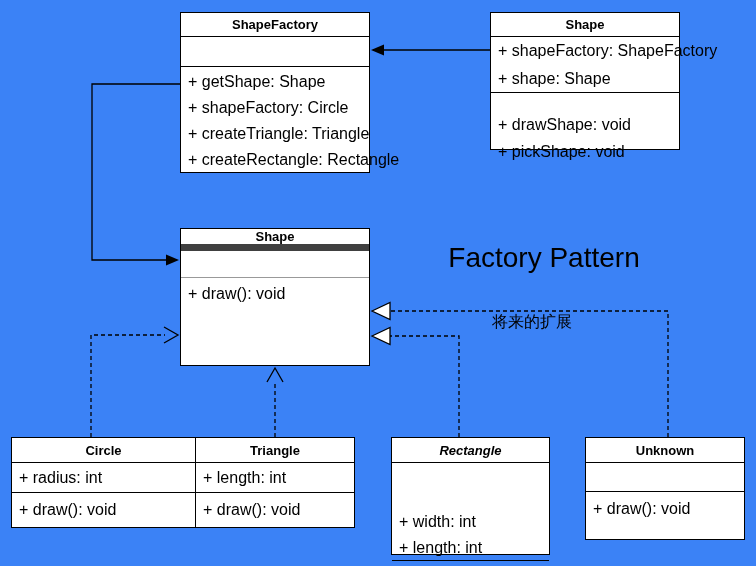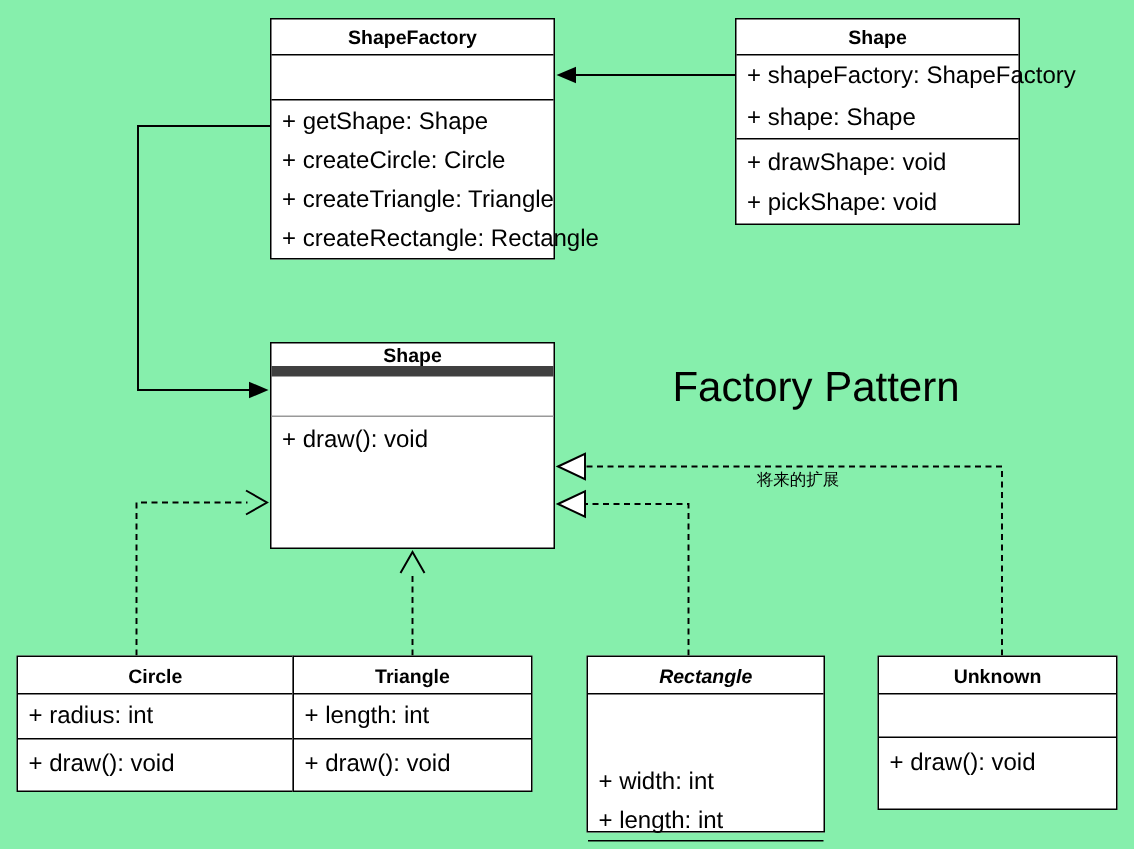--- a/index.html
+++ b/index.html
@@ -1,19 +1,19 @@
 <!DOCTYPE html>
 <html><head>
 <meta charset="utf-8">
 <style>
   html,body{margin:0;padding:0;background:#ffffff;}
   #stage{
     position:relative;
     width:756px;height:566px;
-    background:#86efac;
+    background:#3b82f6;
     font-family:"Liberation Sans",sans-serif;
     overflow:hidden;
   }
   #edges{position:absolute;left:0;top:0;pointer-events:none;}
   .uml-box{
     position:absolute;
     background:#ffffff;
     border:1.5px solid #000000;
     box-sizing:border-box;
     display:flex;
@@ -49,21 +49,21 @@
     left:394px;top:242px;width:300px;
     text-align:center;
     font-size:28px;
     color:#000000;
     white-space:nowrap;
   }
   .edge-label{
     position:absolute;
     left:462px;top:312px;width:140px;
     text-align:center;
-    font-size:11px;
+    font-size:16px;
     color:#000000;
     white-space:nowrap;
   }
 </style>
 </head>
 <body>
 
 <div id="stage">
 
   <svg id="edges" width="756" height="566" viewBox="0 0 756 566">
@@ -94,34 +94,34 @@
       <polygon points="372,336 390,327.5 390,344.5"></polygon>
       <polygon points="372,311 390,302.5 390,319.5"></polygon>
     </g>
   </svg>
 
   <div class="uml-box" style="left:180px;top:12px;width:190px;height:161px;">
     <div class="uml-title" style="height:24px;">ShapeFactory</div>
     <div class="uml-compartment" style="height:30px;"></div>
     <div class="uml-compartment last" style="padding-top:2px;">
       <div class="uml-row" style="line-height:26px;">+ getShape: Shape</div>
-      <div class="uml-row" style="line-height:26px;">+ createCircle: Circle</div>
+      <div class="uml-row" style="line-height:26px;">+ shapeFactory: Circle</div>
       <div class="uml-row" style="line-height:26px;">+ createTriangle: Triangle</div>
       <div class="uml-row" style="line-height:26px;">+ createRectangle: Rectangle</div>
     </div>
   </div>
 
   <div class="uml-box" style="left:490px;top:12px;width:190px;height:138px;">
     <div class="uml-title" style="height:24px;">Shape</div>
     <div class="uml-compartment" style="height:56px;">
       <div class="uml-row" style="line-height:28px;">+ shapeFactory: ShapeFactory</div>
       <div class="uml-row" style="line-height:28px;">+ shape: Shape</div>
     </div>
     <div class="uml-compartment last" style="padding-top:2px;">
-      <div class="uml-row" style="line-height:27px;">+ drawShape: void</div>
+      <div class="uml-row" style="line-height:27px;margin-top:16px;">+ drawShape: void</div>
       <div class="uml-row" style="line-height:27px;">+ pickShape: void</div>
     </div>
   </div>
 
   <div class="uml-box gray-sep" style="left:180px;top:228px;width:190px;height:138px;">
     <div class="uml-title" style="height:22px;">Shape</div>
     <div class="uml-compartment" style="height:27px;"></div>
     <div class="uml-compartment last" style="padding-top:3px;">
       <div class="uml-row" style="line-height:26px;">+ draw(): void</div>
     </div>

